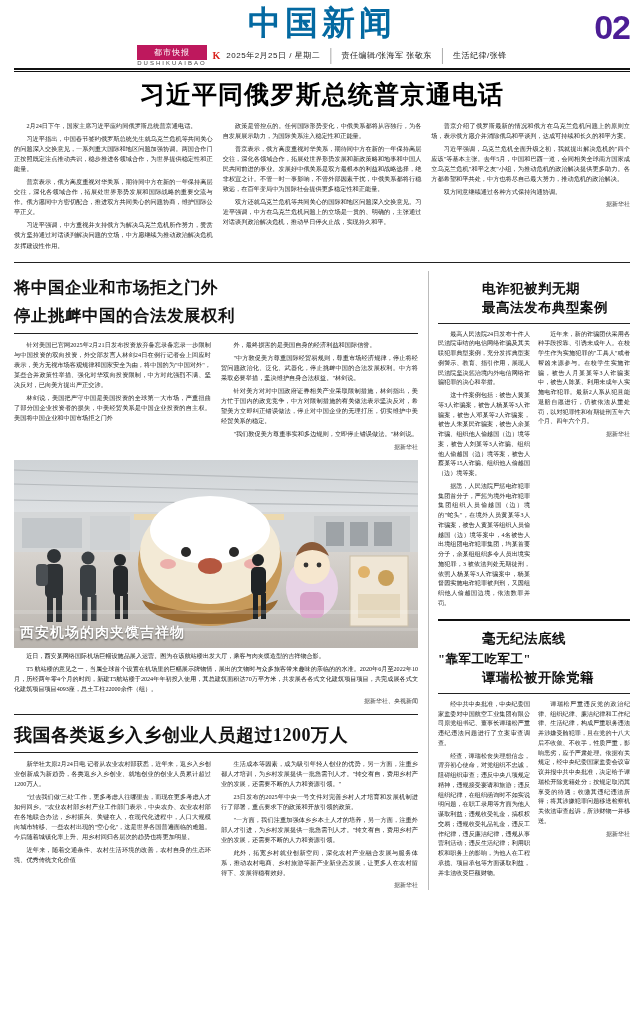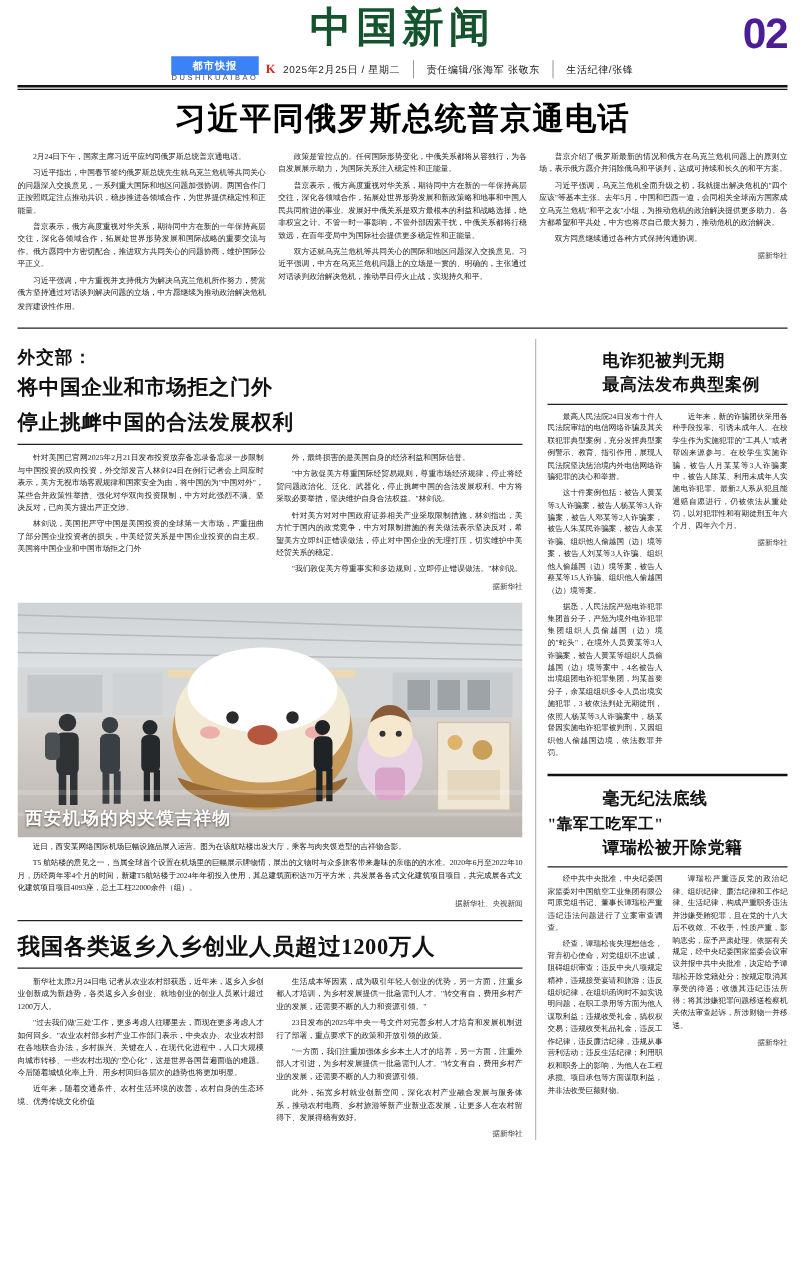--- a/index.html
+++ b/index.html
@@ -15,28 +15,28 @@
 
   
   .masthead { position: relative; height: 66px; padding-top: 6px; }
   .mast-title {
     text-align: center;
     font-family: "Liberation Serif", serif;
     font-weight: bold;
     font-size: 33px;
     letter-spacing: 4px;
     line-height: 1.05;
-    color: #14532d;
+    color: #0369a1;
   }
   .mast-sub-row {
     display: flex; align-items: center; justify-content: center;
     gap: 6px; margin-top: 4px;
   }
   .mast-badge {
-    background: #3b82f6; color: #fff; font-size: 8px; font-weight: bold;
+    background: #be185d; color: #fff; font-size: 8px; font-weight: normal;
     padding: 2px 4px; letter-spacing: 1px; font-family: "Liberation Sans", sans-serif;
   }
   .mast-pinyin { font-size: 6px; letter-spacing: 2px; color:#444; font-family:"Liberation Sans", sans-serif; }
   .mast-meta {
     font-size: 8px; color: #222; font-family: "Liberation Sans", sans-serif;
     letter-spacing: .5px;
     text-align: right;
   }
   .mast-red-k { color:#d9241f; font-weight:bold; font-size:10px; }
   .mast-sep { color:#999; margin: 0 3px; }
@@ -155,21 +155,20 @@
     </div>
   </div>
 
   <div class="hr-thin"></div>
 
   <div class="mid">
 
     <div class="mid-left">
 
       <div style="margin-top:6px;">
-        <div class="sec-label">外交部：</div>
         <div class="sec-head">将中国企业和市场拒之门外</div>
         <div class="sec-head">停止挑衅中国的合法发展权利</div>
         <div class="rule-under"></div>
       </div>
 
       <div class="cols2">
         <div class="col">
           <p>针对美国已官网2025年2月21日发布投资放弃备忘录备忘录一步限制与中国投资的双向投资，外交部发言人林剑24日在例行记者会上回应时表示，美方无视市场客观规律和国家安全为由，将中国的为"中国对外"，某些合并政策性举措、强化对华双向投资限制，中方对此强烈不满、坚决反对，已向美方提出严正交涉。</p>
           <p>林剑说，美国把严守中国是美国投资的全球第一大市场，严重扭曲了部分国企业投资者的损失，中美经贸关系是中国企业投资的自主权。美国将中国企业和中国市场拒之门外</p>
         </div>

